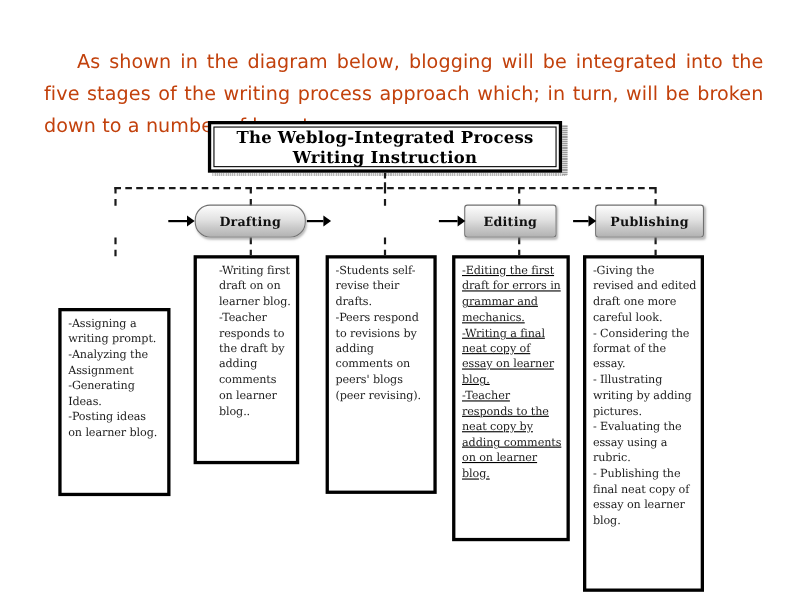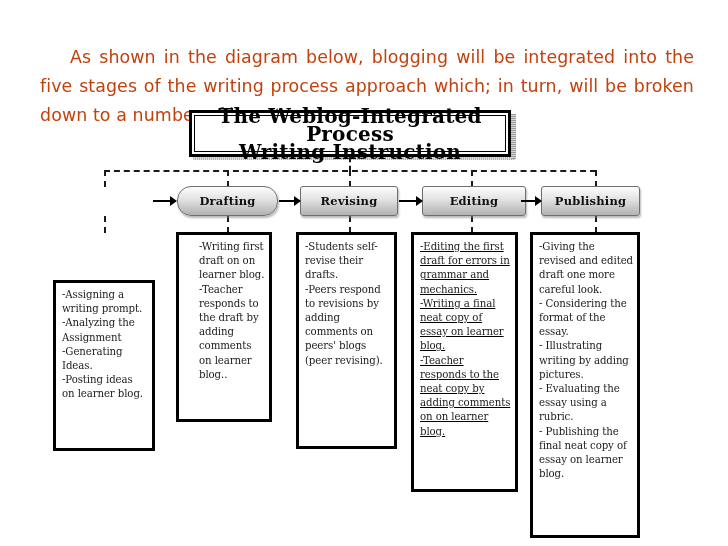--- a/index.html
+++ b/index.html
@@ -58,21 +58,21 @@
     border: 1px solid #000000;
     box-sizing: border-box;
     display: flex;
     align-items: center;
     justify-content: center;
     background: #ffffff;
   }
   #title-text {
     font-family: "DejaVu Serif", serif;
     font-weight: bold;
-    font-size: 20px;
+    font-size: 15px;
     line-height: 18px;
     text-align: center;
     color: #000000;
     letter-spacing: 0.2px;
   }
   
   #title-shadow-right {
     position: absolute;
     left: 511px;
     top: 114px;
@@ -205,24 +205,21 @@
 
   <div class="dash-v" style="left:104px; top:216px; height:17px;"></div>
   <div class="dash-v" style="left:227px; top:216px; height:17px;"></div>
   <div class="dash-v" style="left:349px; top:216px; height:17px;"></div>
   <div class="dash-v" style="left:471px; top:216px; height:17px;"></div>
   <div class="dash-v" style="left:595px; top:216px; height:17px;"></div>
 
   <div class="stage-box" style="left:177px; width:101px;border-radius:14px;">
     <span class="stage-label">Drafting</span>
   </div>
-  <div class="stage-box" style="left:300px; width:98px;">
-    <span class="stage-label">Revising</span>
-  </div>
-  <div class="stage-box" style="left:422px; width:104px;">
+  <div class="stage-box" style="left:422px; width:84px;">
     <span class="stage-label">Editing</span>
   </div>
   <div class="stage-box" style="left:541px; width:99px;">
     <span class="stage-label">Publishing</span>
   </div>
 
   <div class="arrow" style="left:153px; width:24px;">
     <div class="arrow-shaft" style="width:17px;"></div>
     <div class="arrow-head" style="left:17px;"></div>
   </div>

